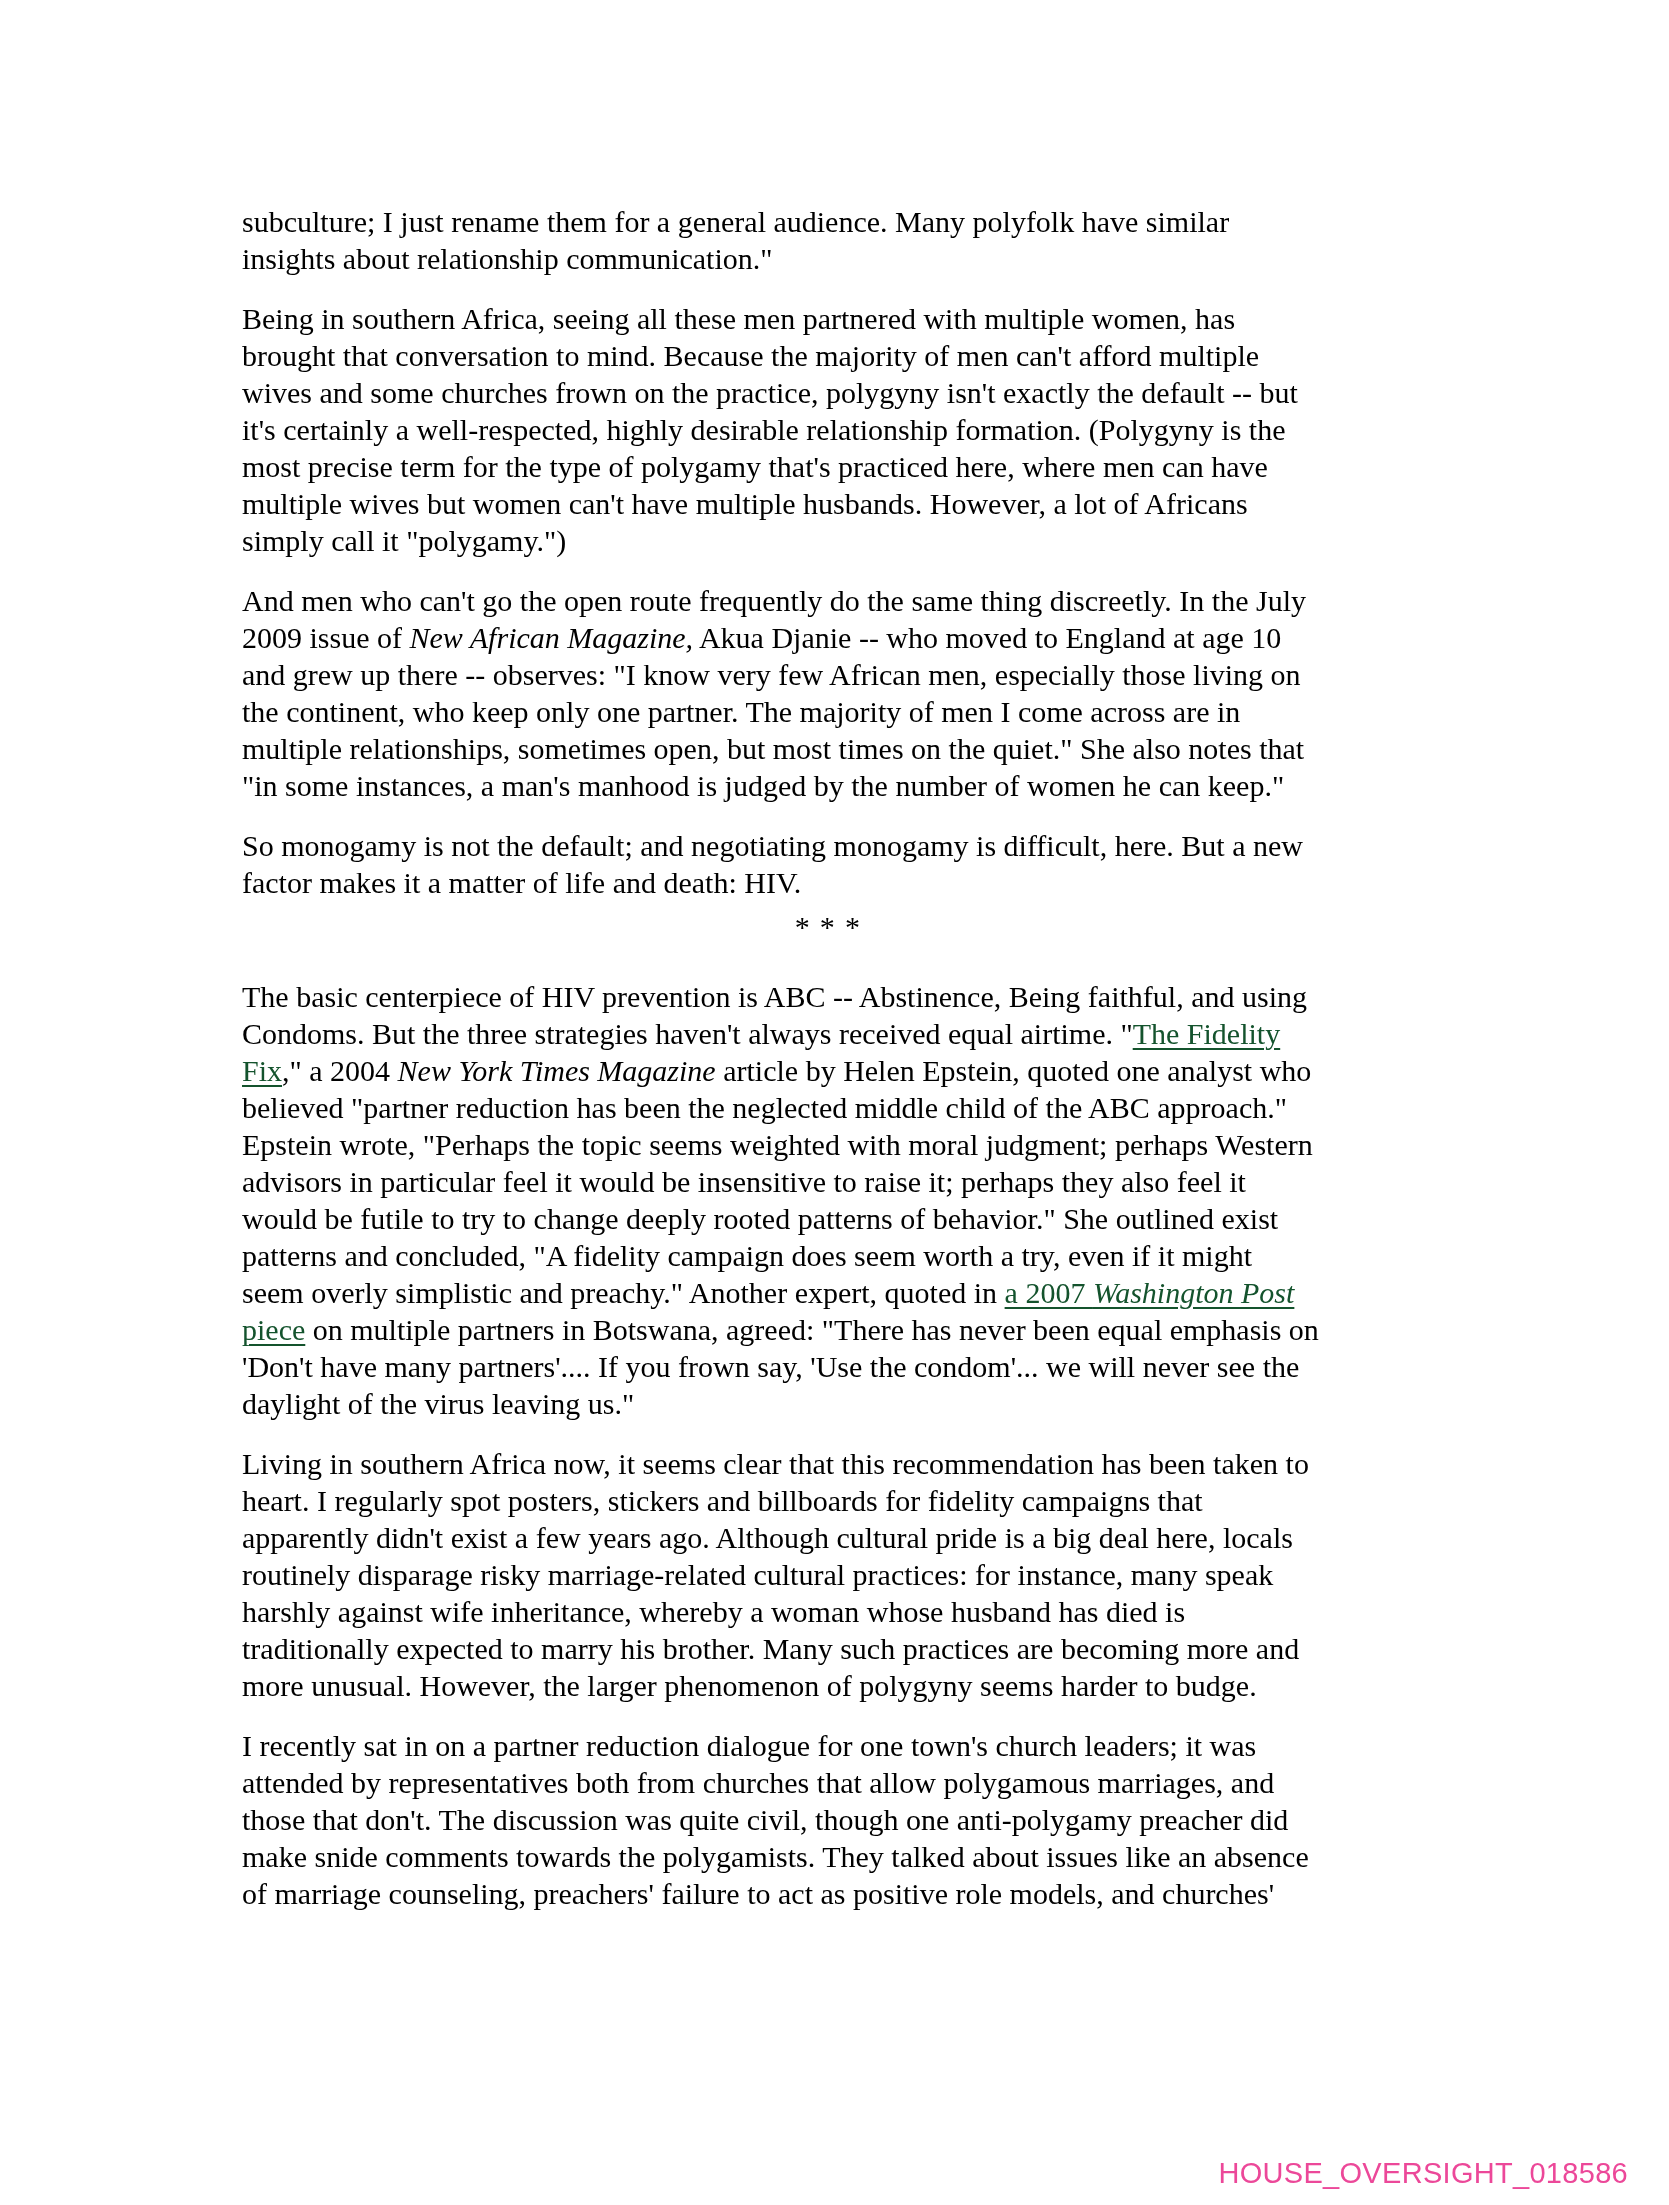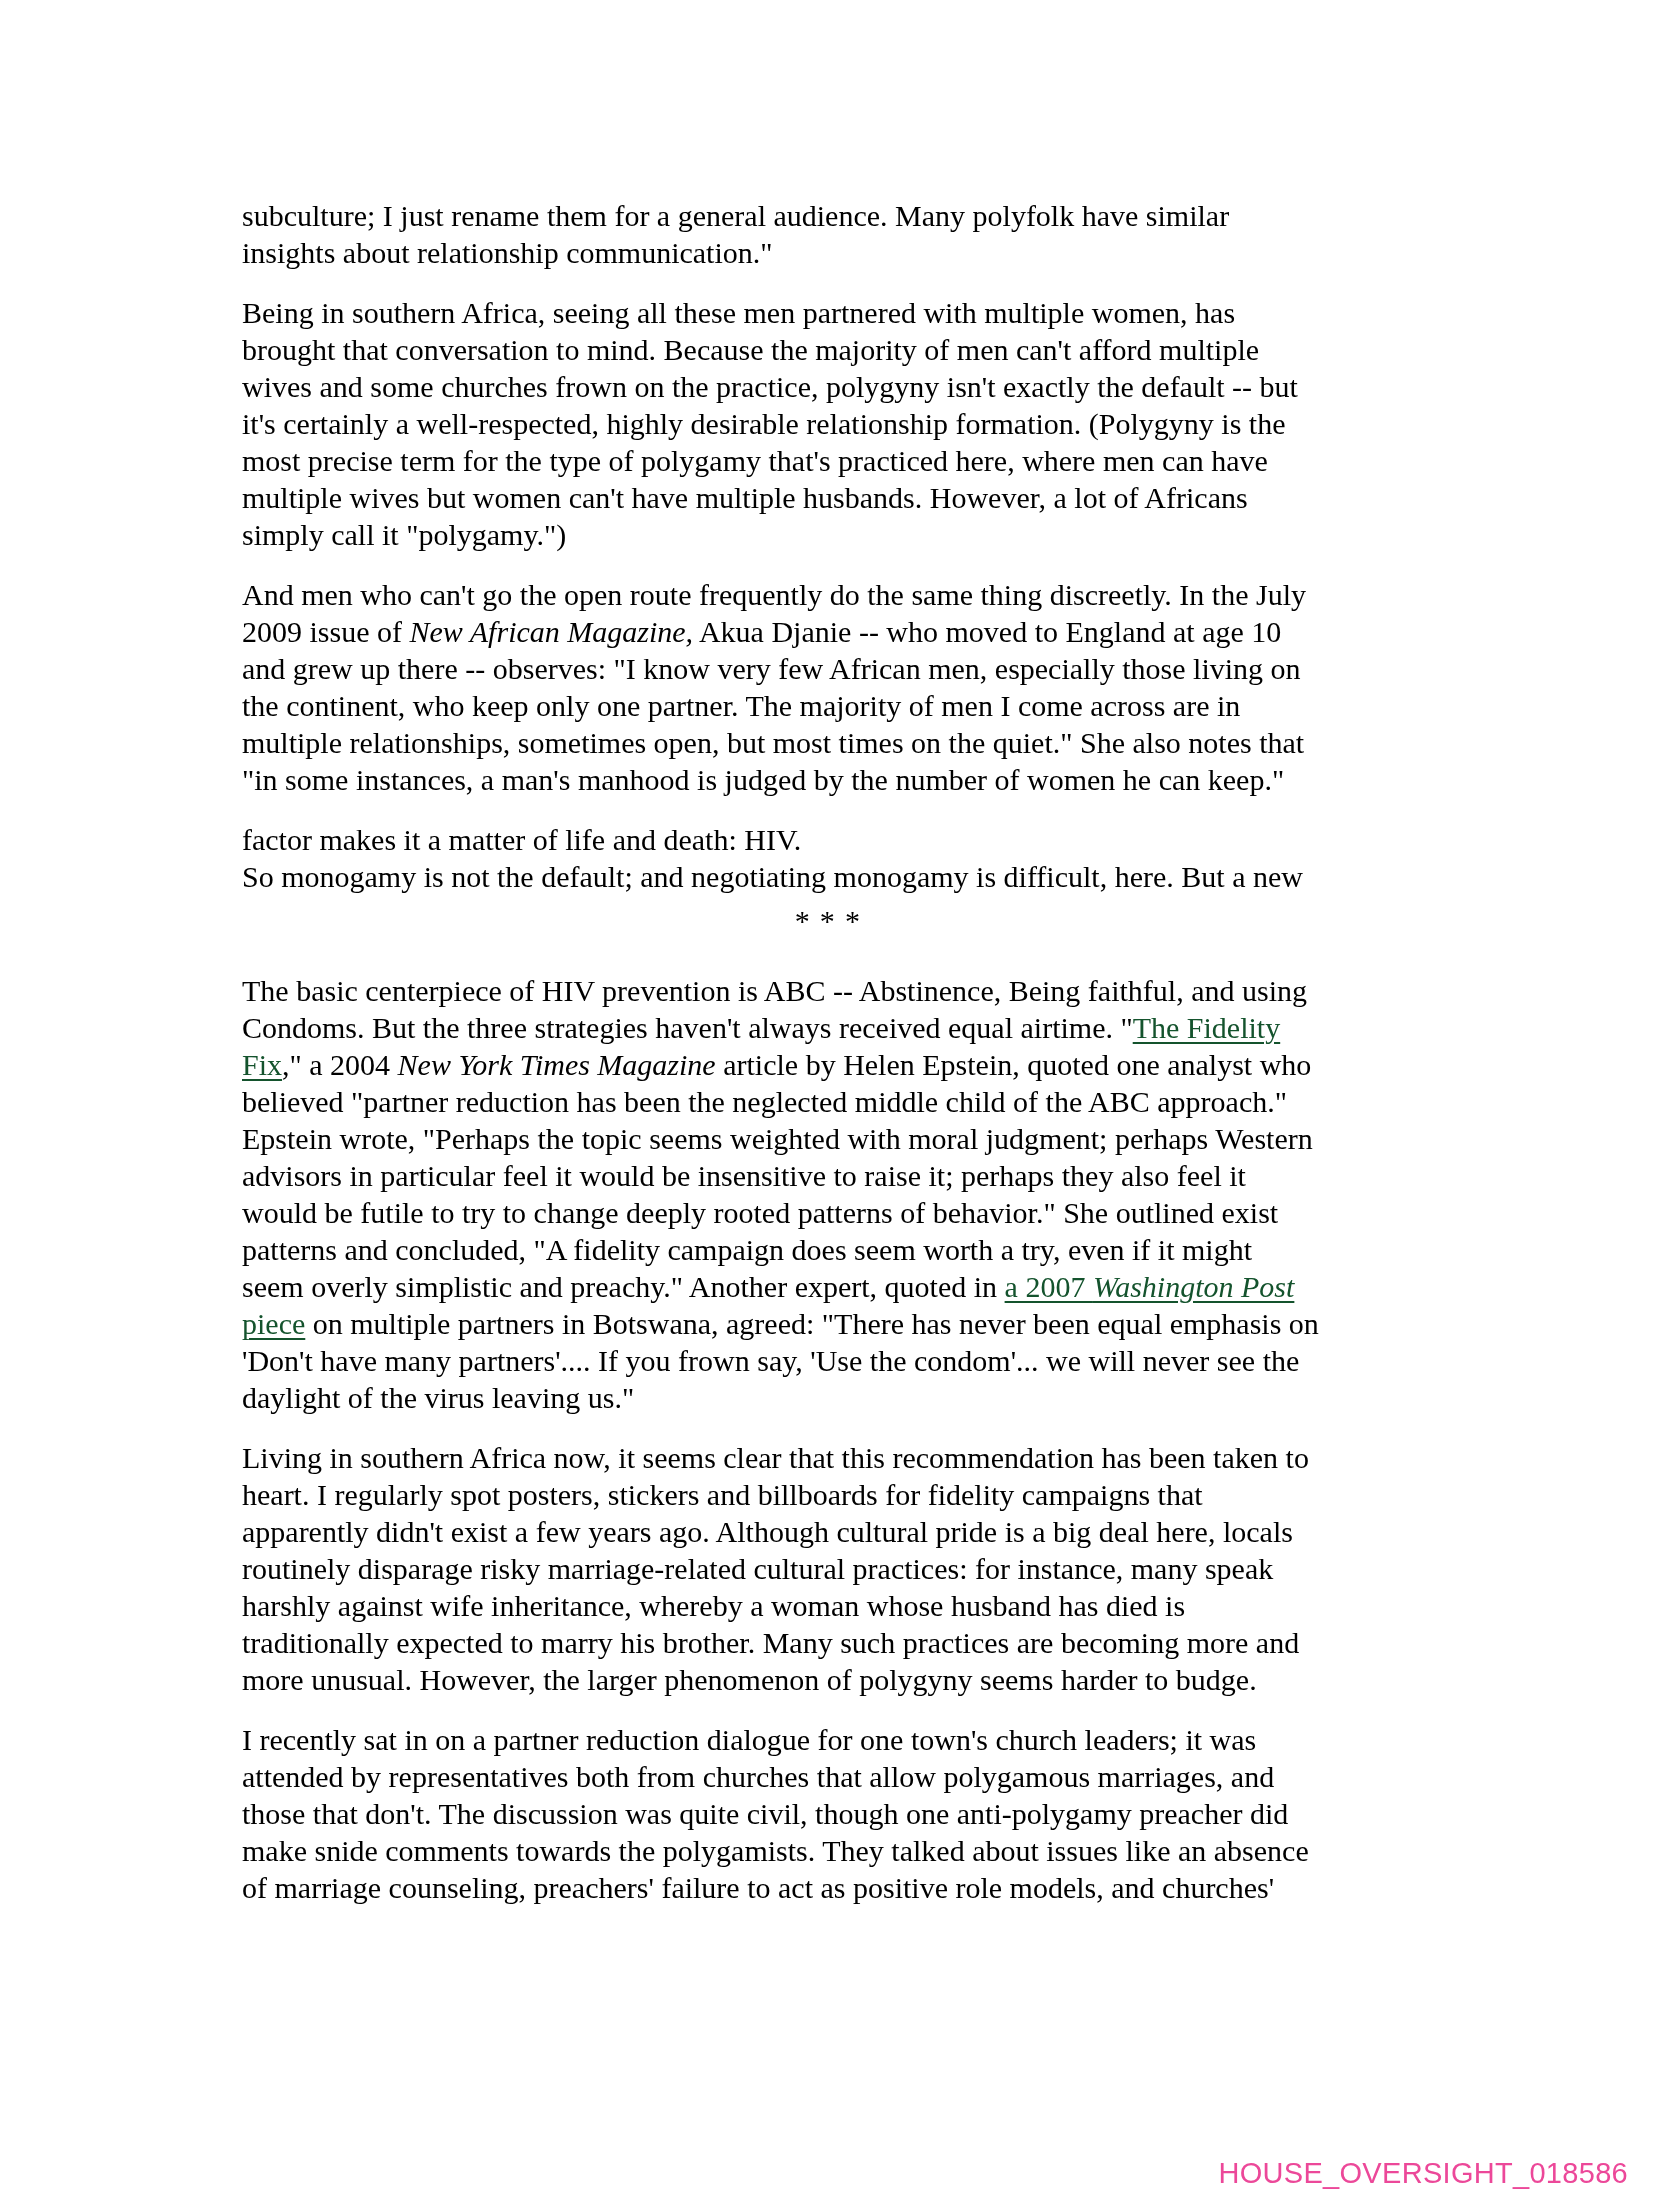--- a/index.html
+++ b/index.html
@@ -17,21 +17,21 @@
       position: absolute;
       left: 242px;
       top: 195px;
       width: 1178px;
       font-family: "Liberation Serif", "DejaVu Serif", serif;
       font-size: 30px;
       line-height: 37px;
       color: #000000;
     }
     .para {
-      margin: 2px 0 23px 0;
+      margin: 8px 0 23px 0;
       white-space: nowrap;
     }
     .line {
       display: block;
       white-space: nowrap;
     }
     .sep {
       text-align: center;
       margin: -2.6px 0 33px 0;
       width: 1172px;
@@ -77,22 +77,22 @@
   <p class="para">
     <span class="line">And men who can't go the open route frequently do the same thing discreetly. In the July</span>
     <span class="line"><span>2009 issue of </span><i>New African Magazine,</i><span> Akua Djanie -- who moved to England at age 10</span></span>
     <span class="line">and grew up there -- observes: "I know very few African men, especially those living on</span>
     <span class="line">the continent, who keep only one partner. The majority of men I come across are in</span>
     <span class="line">multiple relationships, sometimes open, but most times on the quiet." She also notes that</span>
     <span class="line">"in some instances, a man's manhood is judged by the number of women he can keep."</span>
   </p>
 
   <p class="para" style="margin-bottom:9.2px;">
+    <span class="line">So monogamy is not the default; and negotiating monogamy is difficult, here. But a new</span>
     <span class="line">factor makes it a matter of life and death: HIV.</span>
-    <span class="line">So monogamy is not the default; and negotiating monogamy is difficult, here. But a new</span>
   </p>
 
   <div class="sep">* * *</div>
 
   <p class="para">
     <span class="line">The basic centerpiece of HIV prevention is ABC -- Abstinence, Being faithful, and using</span>
     <span class="line"><span>Condoms. But the three strategies haven't always received equal airtime. "</span><a class="link" href="#">The Fidelity </a></span>
     <span class="line"><a class="link" href="#">Fix</a><span>," a 2004 </span><i>New York Times Magazine</i><span> article by Helen Epstein, quoted one analyst who</span></span>
     <span class="line">believed "partner reduction has been the neglected middle child of the ABC approach."</span>
     <span class="line">Epstein wrote, "Perhaps the topic seems weighted with moral judgment; perhaps Western</span>

